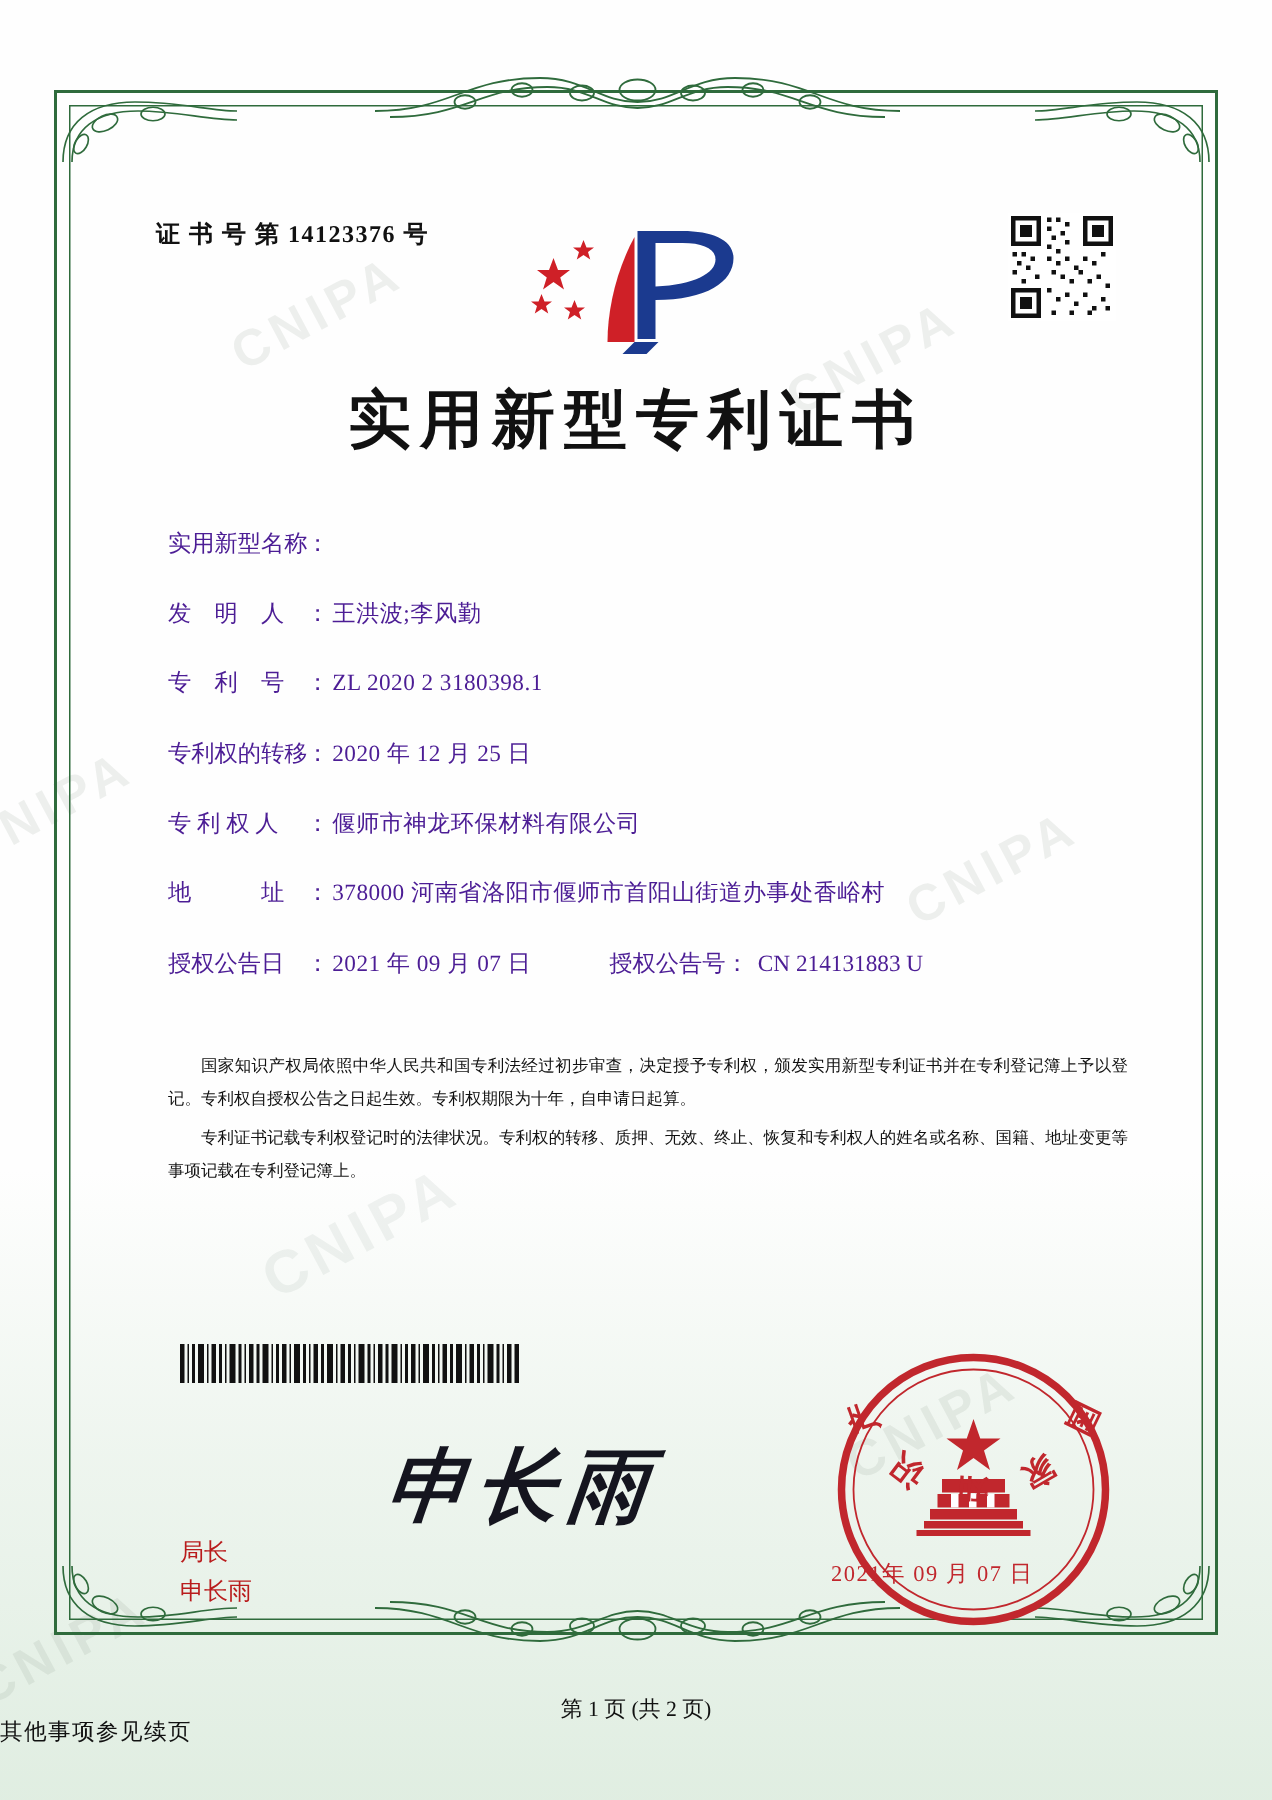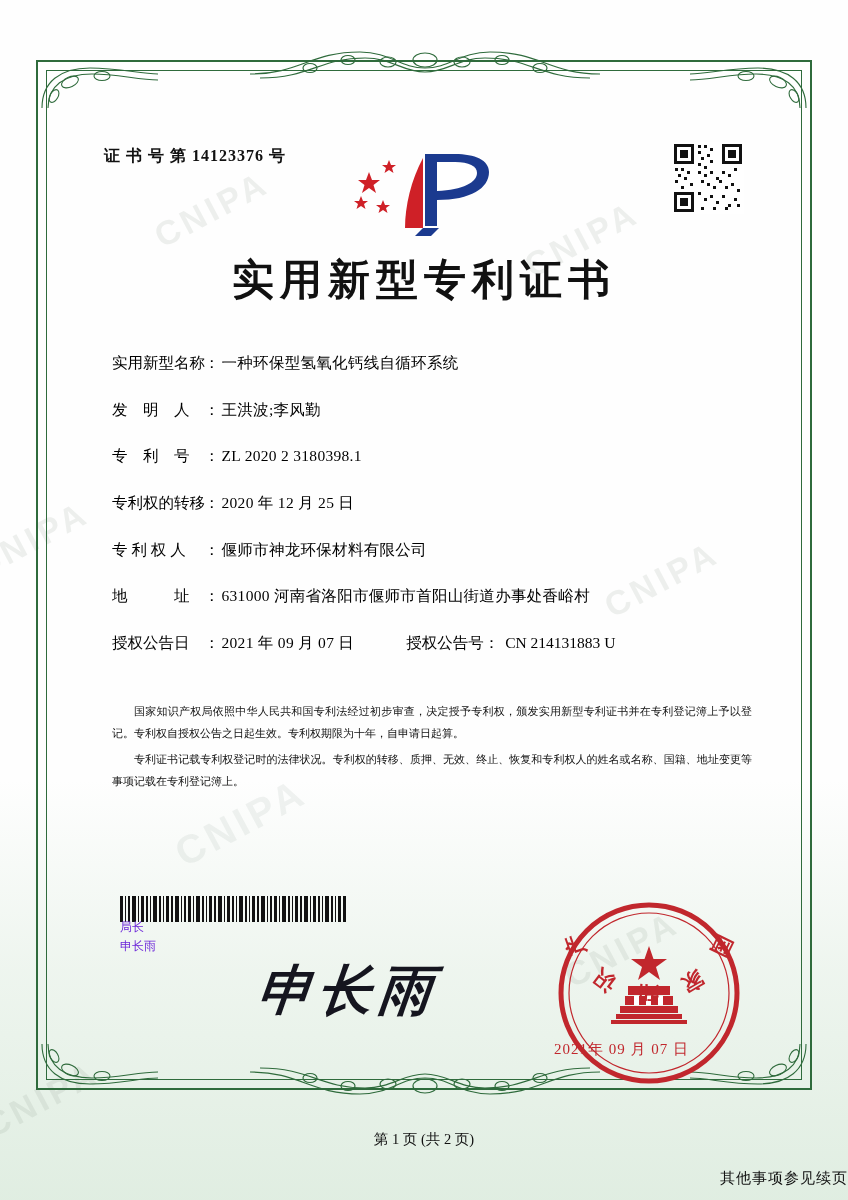--- a/index.html
+++ b/index.html
@@ -133,21 +133,21 @@
     font-family: Liberation Mono, monospace;
   }
 
   
   .fields {
     position: absolute;
     left: 112px;
     top: 352px;
     width: 640px;
     font-size: 15.5px;
-    color: #000000;
+    color: #4c1d95;
   }
   .field-row {
     display: flex;
     align-items: baseline;
     margin-bottom: 25px;
     line-height: 1.4;
   }
   .field-label {
     width: 92px;
     flex: 0 0 92px;
@@ -191,24 +191,24 @@
     left: 120px;
     top: 896px;
     width: 226px;
     height: 26px;
   }
 
   
   .sig-label {
     position: absolute;
     left: 120px;
-    top: 918px;
-    font-size: 12px;
+    top: 1023px;
+    font-size: 16px;
     line-height: 1.6;
-    color: #6d28d9;
+    color: #b91c1c;
   }
   .sig-script {
     position: absolute;
     left: 258px;
     top: 955px;
     font-size: 54px;
     color: #15151f;
     font-family: "DejaVu Serif", serif;
     font-style: italic;
     font-weight: 700;
@@ -243,25 +243,24 @@
     top: 1098px;
     text-align: center;
     font-size: 14.5px;
     color: #111;
     margin-top: 32px;
   }
   .footer-note {
     position: absolute;
     left: 0; right: 0;
     top: 1145px;
-    text-align: right;
+    text-align: left;
     font-size: 15px;
     color: #111;
     letter-spacing: 1px;
-    margin-top: 24px;
   }
 </style>
 </head>
 <body>
 
 <div class="page">
 
   <div class="paper-tint"></div>
 
   <div class="watermarks">
@@ -436,21 +435,20 @@
     </svg>
   </div>
 
   <div class="doc-title">实用新型专利证书</div>
 
   <div class="fields">
 
     <div class="field-row">
       <span class="field-label">实用新型名称</span>
       <span class="field-sep">：</span>
-      <span class="field-value">一种环保型氢氧化钙线自循环系统</span>
     </div>
 
     <div class="field-row">
       <span class="field-label">发　明　人</span>
       <span class="field-sep">：</span>
       <span class="field-value">王洪波;李风勤</span>
     </div>
 
     <div class="field-row">
       <span class="field-label">专　利　号</span>
@@ -466,21 +464,21 @@
 
     <div class="field-row">
       <span class="field-label">专 利 权 人</span>
       <span class="field-sep">：</span>
       <span class="field-value">偃师市神龙环保材料有限公司</span>
     </div>
 
     <div class="field-row">
       <span class="field-label">地　　　址</span>
       <span class="field-sep">：</span>
-      <span class="field-value">631000 河南省洛阳市偃师市首阳山街道办事处香峪村</span>
+      <span class="field-value">378000 河南省洛阳市偃师市首阳山街道办事处香峪村</span>
     </div>
 
     <div class="field-row dual">
       <span class="field-label">授权公告日</span>
       <span class="field-sep">：</span>
       <span class="field-value">2021 年 09 月 07 日</span>
       <span class="second-label">授权公告号：</span>
       <span class="second-value">CN 214131883 U</span>
     </div>
 

